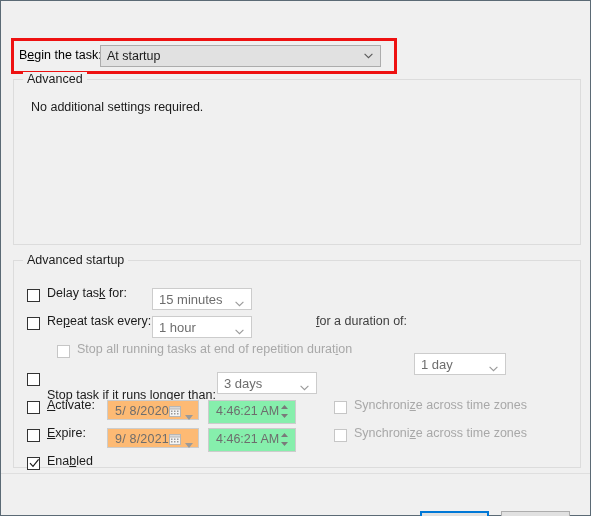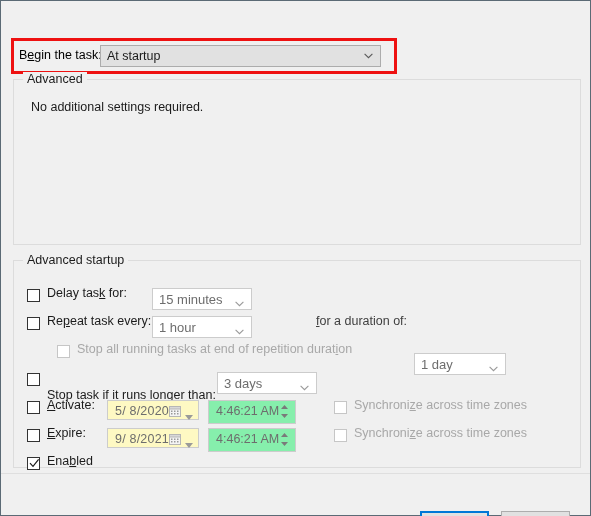--- a/index.html
+++ b/index.html
@@ -216,21 +216,21 @@
     white-space: nowrap;
   }
   .static-label u { text-decoration: underline; }
 
   
   .datefield {
     position: absolute;
     height: 20px;
     width: 92px;
     border: 1px solid #cccccc;
-    background: #fef9c3;
+    background: #fdba74;
     box-sizing: border-box;
   }
   .datefield .dtext {
     position: absolute;
     left: 7px;
     top: 3px;
     font-size: 12.5px;
     color: #6d6d6d;
     white-space: nowrap;
     letter-spacing: 0.2px;

